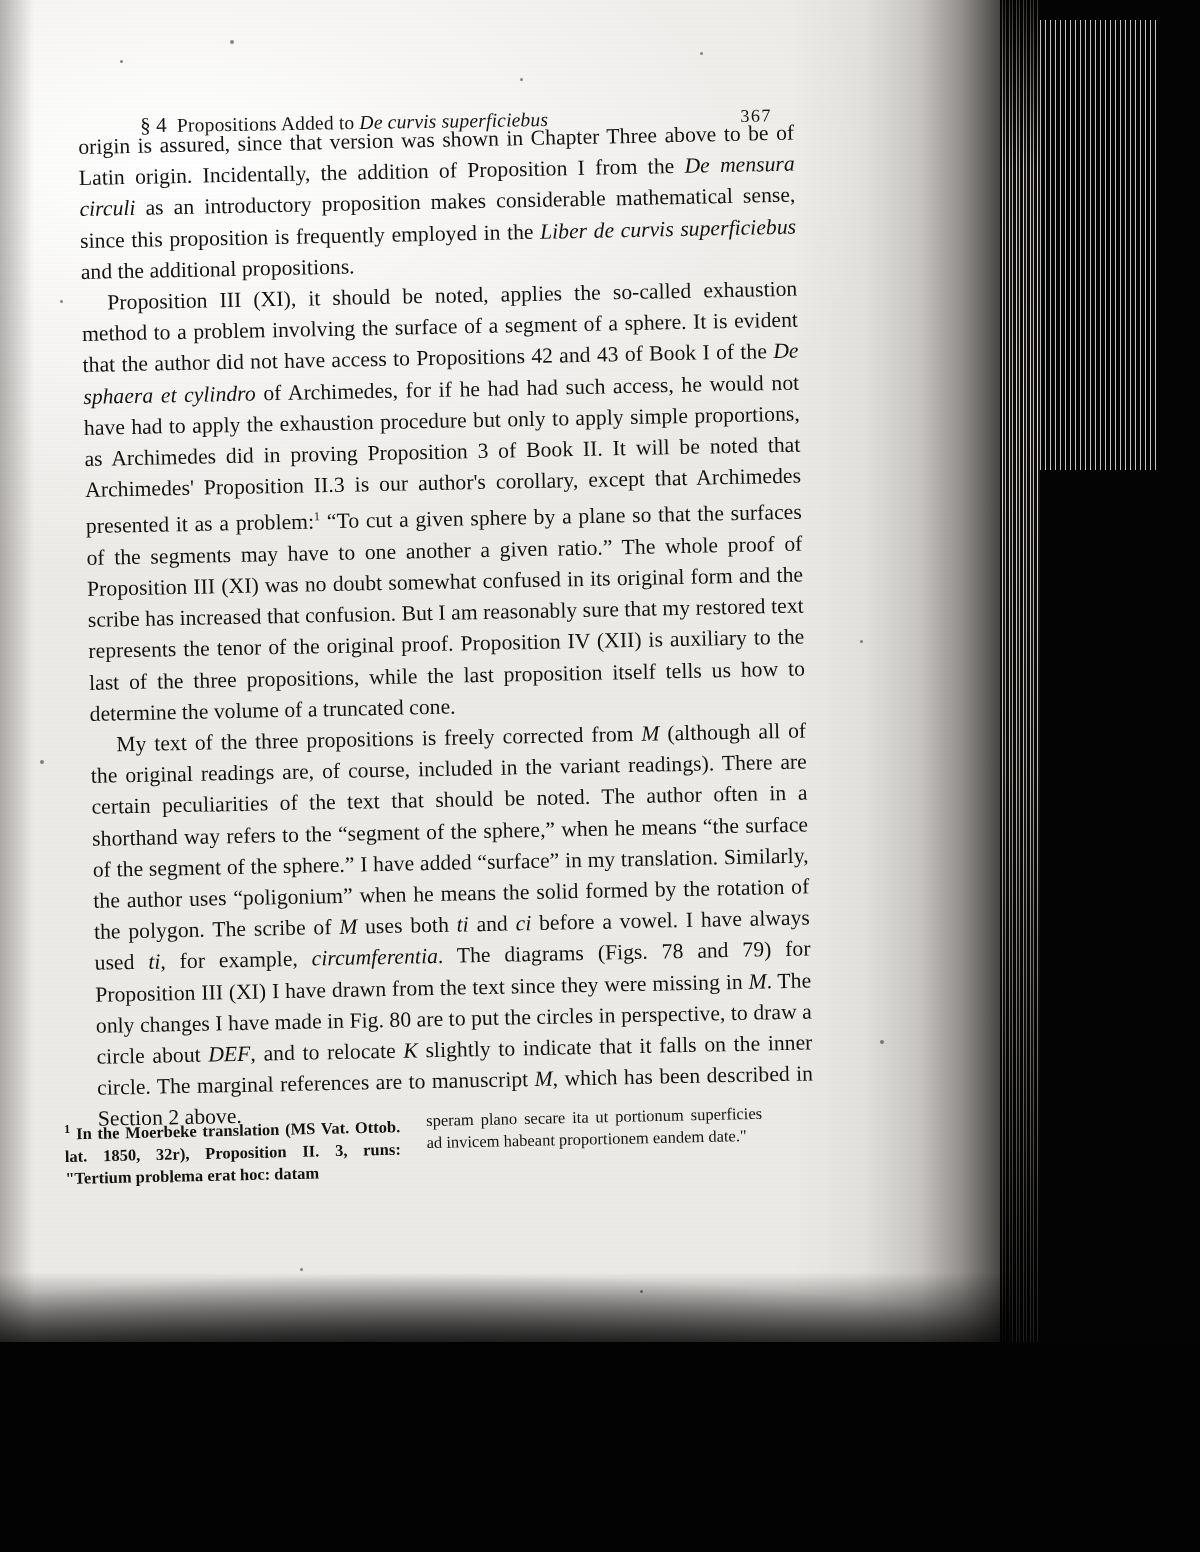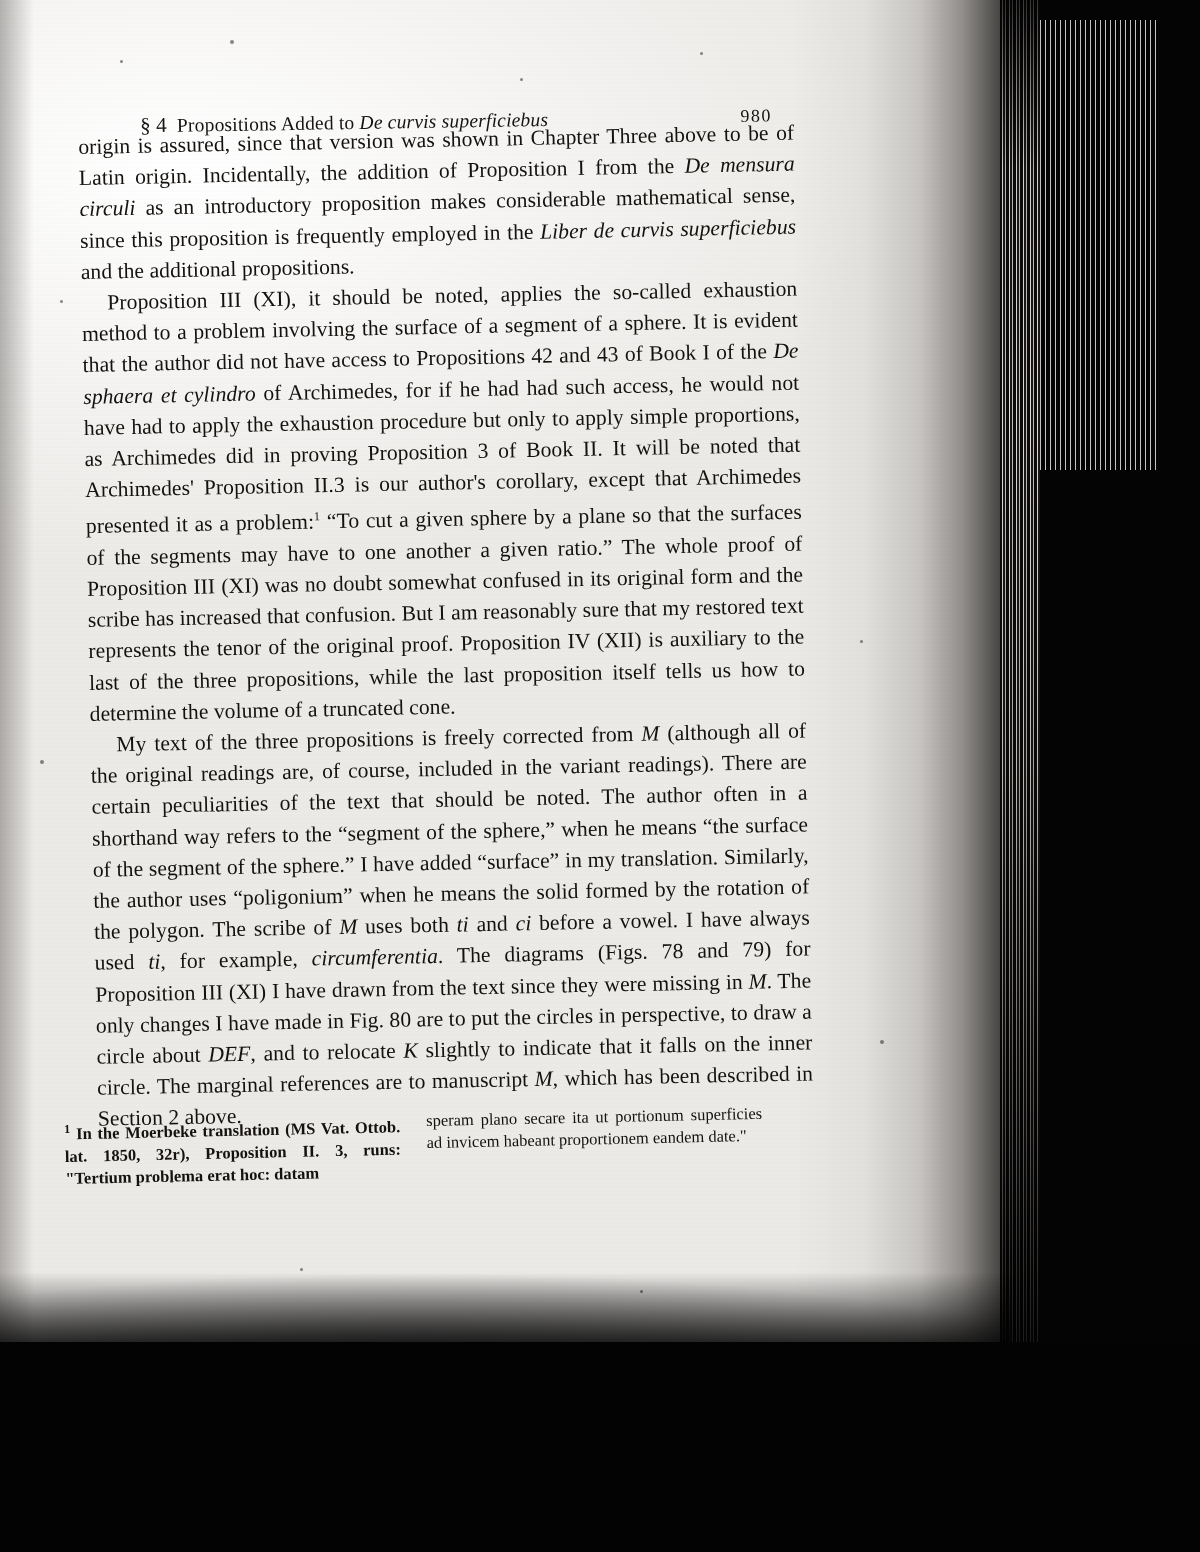--- a/index.html
+++ b/index.html
@@ -196,21 +196,21 @@
     <div class="fan-bright"></div>
   </div>
 
   <div class="sheet">
     <div class="edge-left"></div>
 
     <div class="content">
 
       <div class="running-head">
         <span class="sect">§ 4</span><span>Propositions Added to </span><span class="ttl">De curvis superficiebus</span>
-        <span class="pageno">980</span>
+        <span class="pageno">367</span>
       </div>
 
       <div class="body-col">
         <p>origin is assured, since that version was shown in Chapter Three above to be of Latin origin. Incidentally, the addition of Proposition I from the <i>De mensura circuli</i> as an introductory proposition makes considerable mathematical sense, since this proposition is frequently employed in the <i>Liber de curvis superficiebus</i> and the additional propositions.</p>
         <p class="indent">Proposition III (XI), it should be noted, applies the so-called exhaustion method to a problem involving the surface of a segment of a sphere. It is evident that the author did not have access to Propositions 42 and 43 of Book I of the <i>De sphaera et cylindro</i> of Archimedes, for if he had had such access, he would not have had to apply the exhaustion procedure but only to apply simple proportions, as Archimedes did in proving Proposition 3 of Book II. It will be noted that Archimedes' Proposition II.3 is our author's corollary, except that Archimedes presented it as a problem:<sup>1</sup> “To cut a given sphere by a plane so that the surfaces of the segments may have to one another a given ratio.” The whole proof of Proposition III (XI) was no doubt somewhat confused in its original form and the scribe has increased that confusion. But I am reasonably sure that my restored text represents the tenor of the original proof. Proposition IV (XII) is auxiliary to the last of the three propositions, while the last proposition itself tells us how to determine the volume of a truncated cone.</p>
         <p class="indent">My text of the three propositions is freely corrected from <i>M</i> (although all of the original readings are, of course, included in the variant readings). There are certain peculiarities of the text that should be noted. The author often in a shorthand way refers to the “segment of the sphere,” when he means “the surface of the segment of the sphere.” I have added “surface” in my translation. Similarly, the author uses “poligonium” when he means the solid formed by the rotation of the polygon. The scribe of <i>M</i> uses both <i>ti</i> and <i>ci</i> before a vowel. I have always used <i>ti</i>, for example, <i>circumferentia</i>. The diagrams (Figs. 78 and 79) for Proposition III (XI) I have drawn from the text since they were missing in <i>M</i>. The only changes I have made in Fig. 80 are to put the circles in perspective, to draw a circle about <i>DEF</i>, and to relocate <i>K</i> slightly to indicate that it falls on the inner circle. The marginal references are to manuscript <i>M</i>, which has been described in Section 2 above.</p>
       </div>
 
       <div class="footnote">
         <div class="fn-col bold-ish"><sup>1</sup> <span>In the Moerbeke translation (MS Vat. Ottob. lat. 1850, 32r), Proposition II. 3, runs: "Tertium problema erat hoc: datam</span></div>

